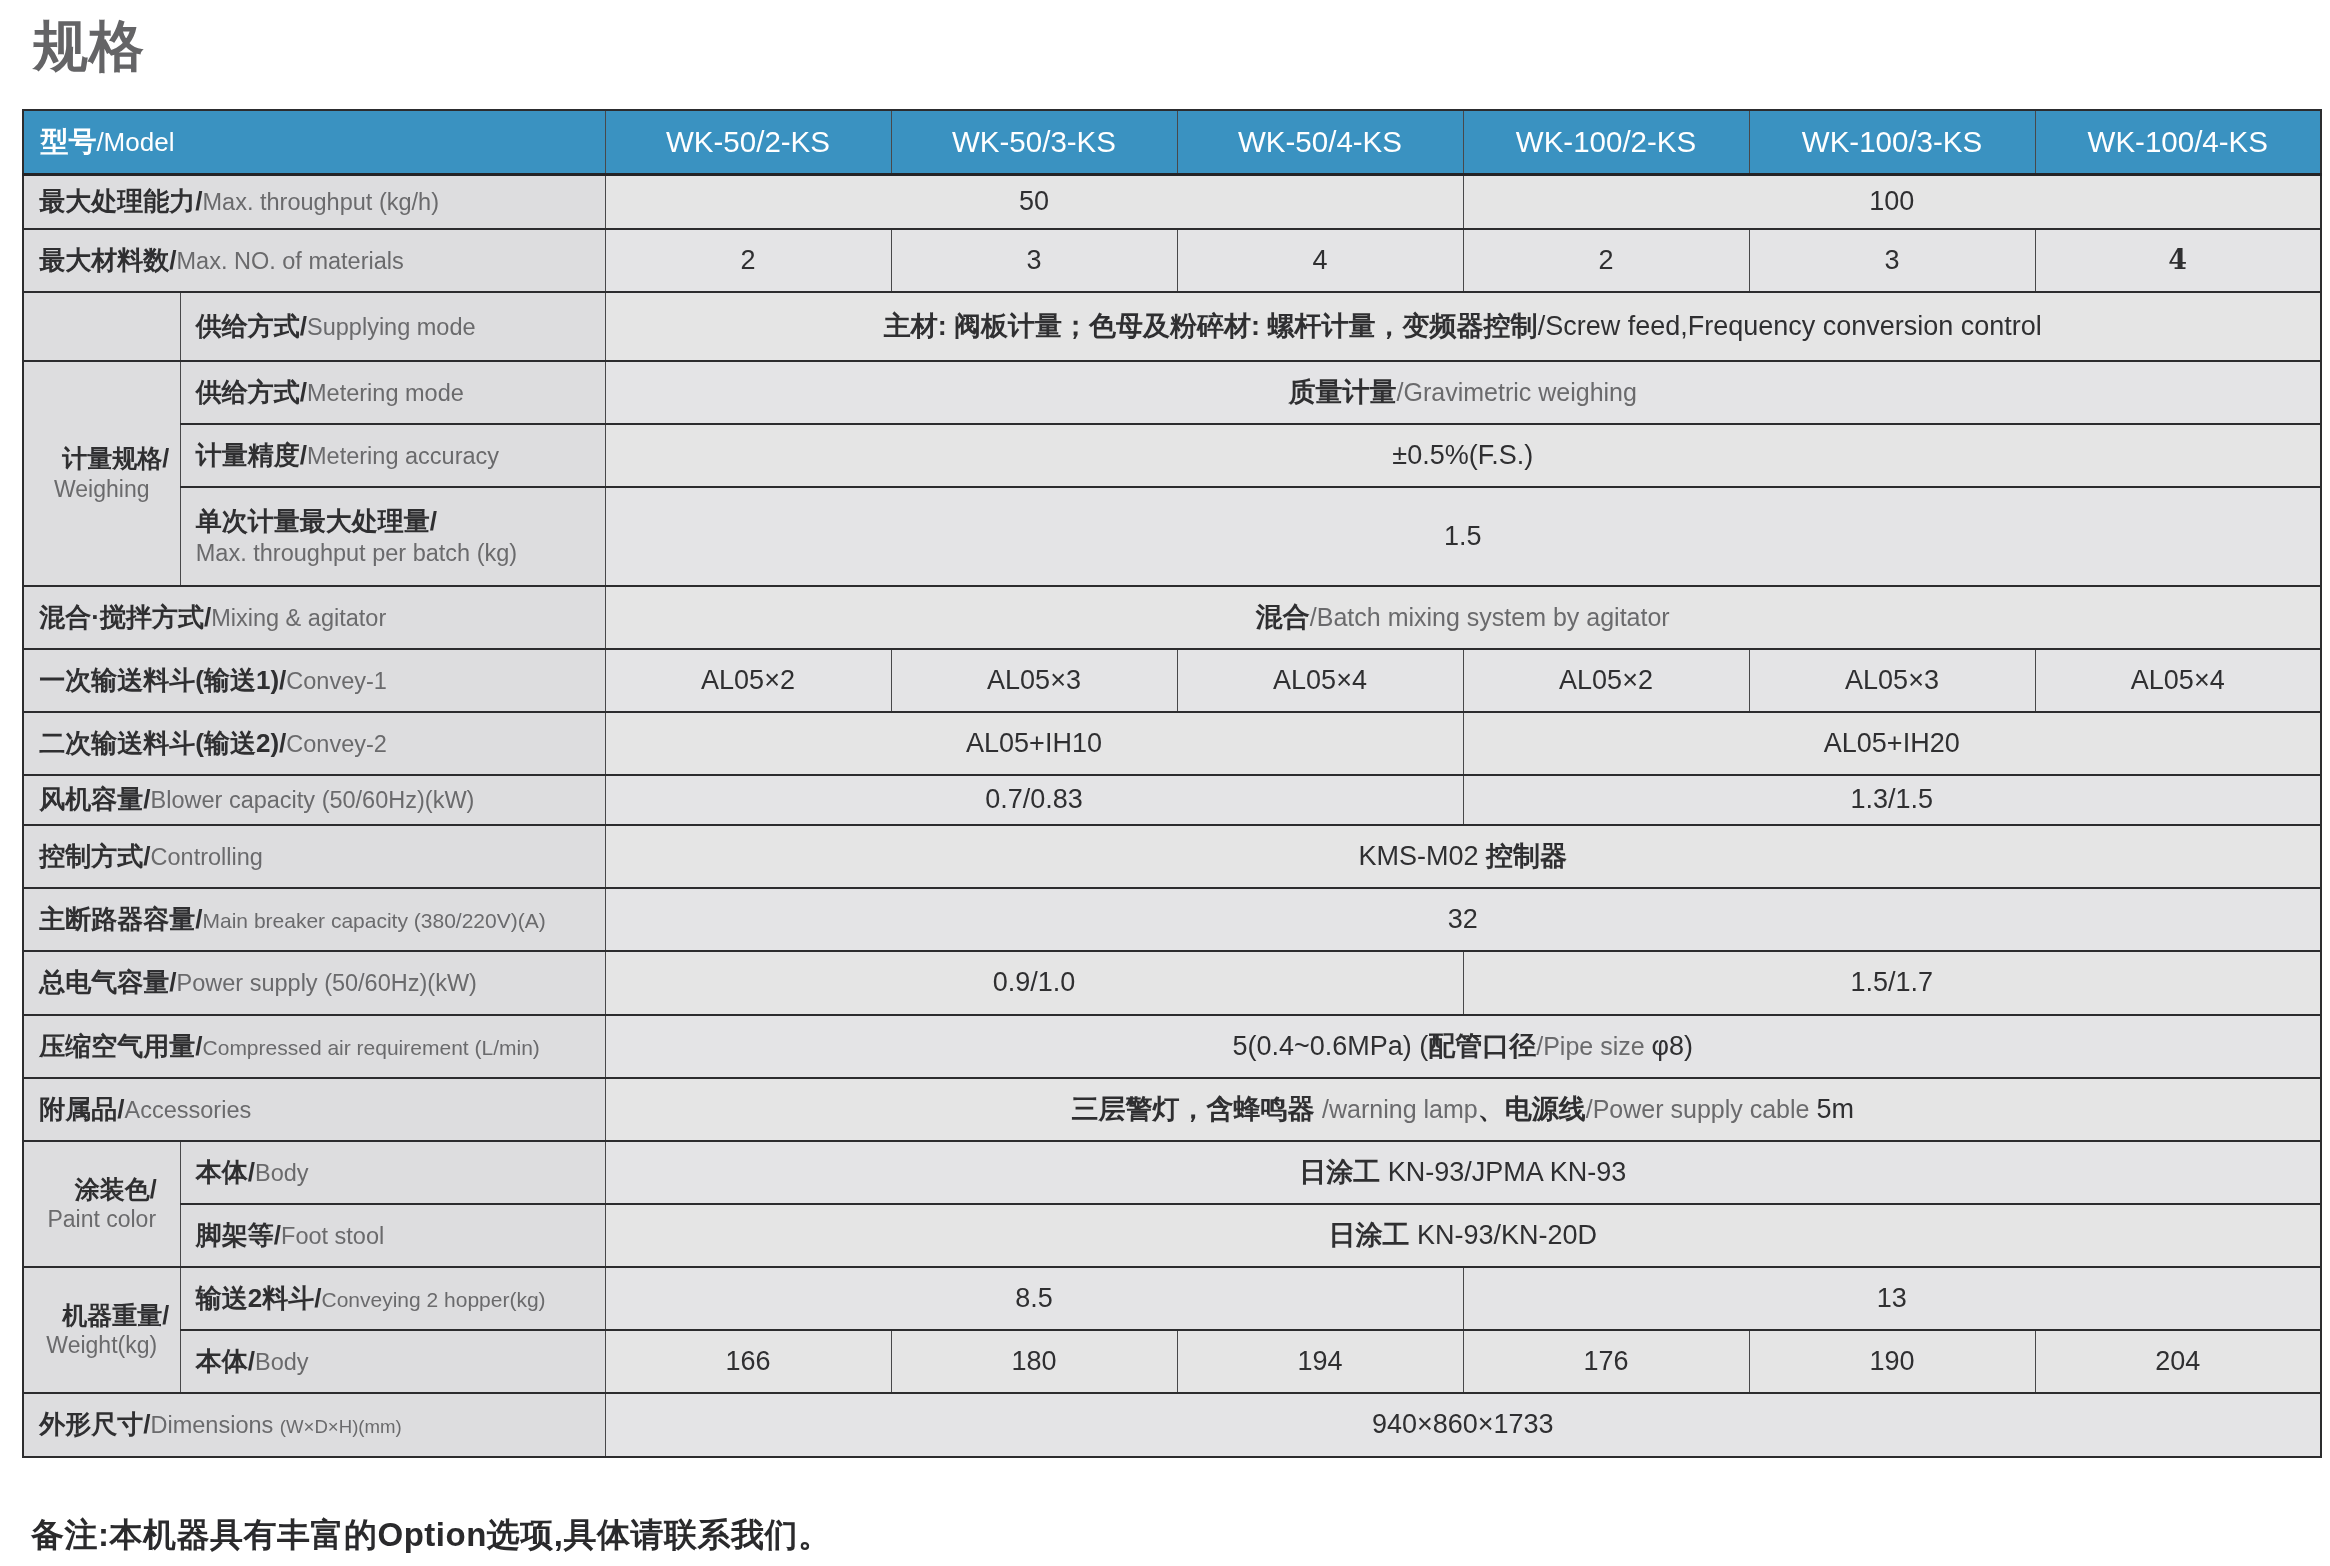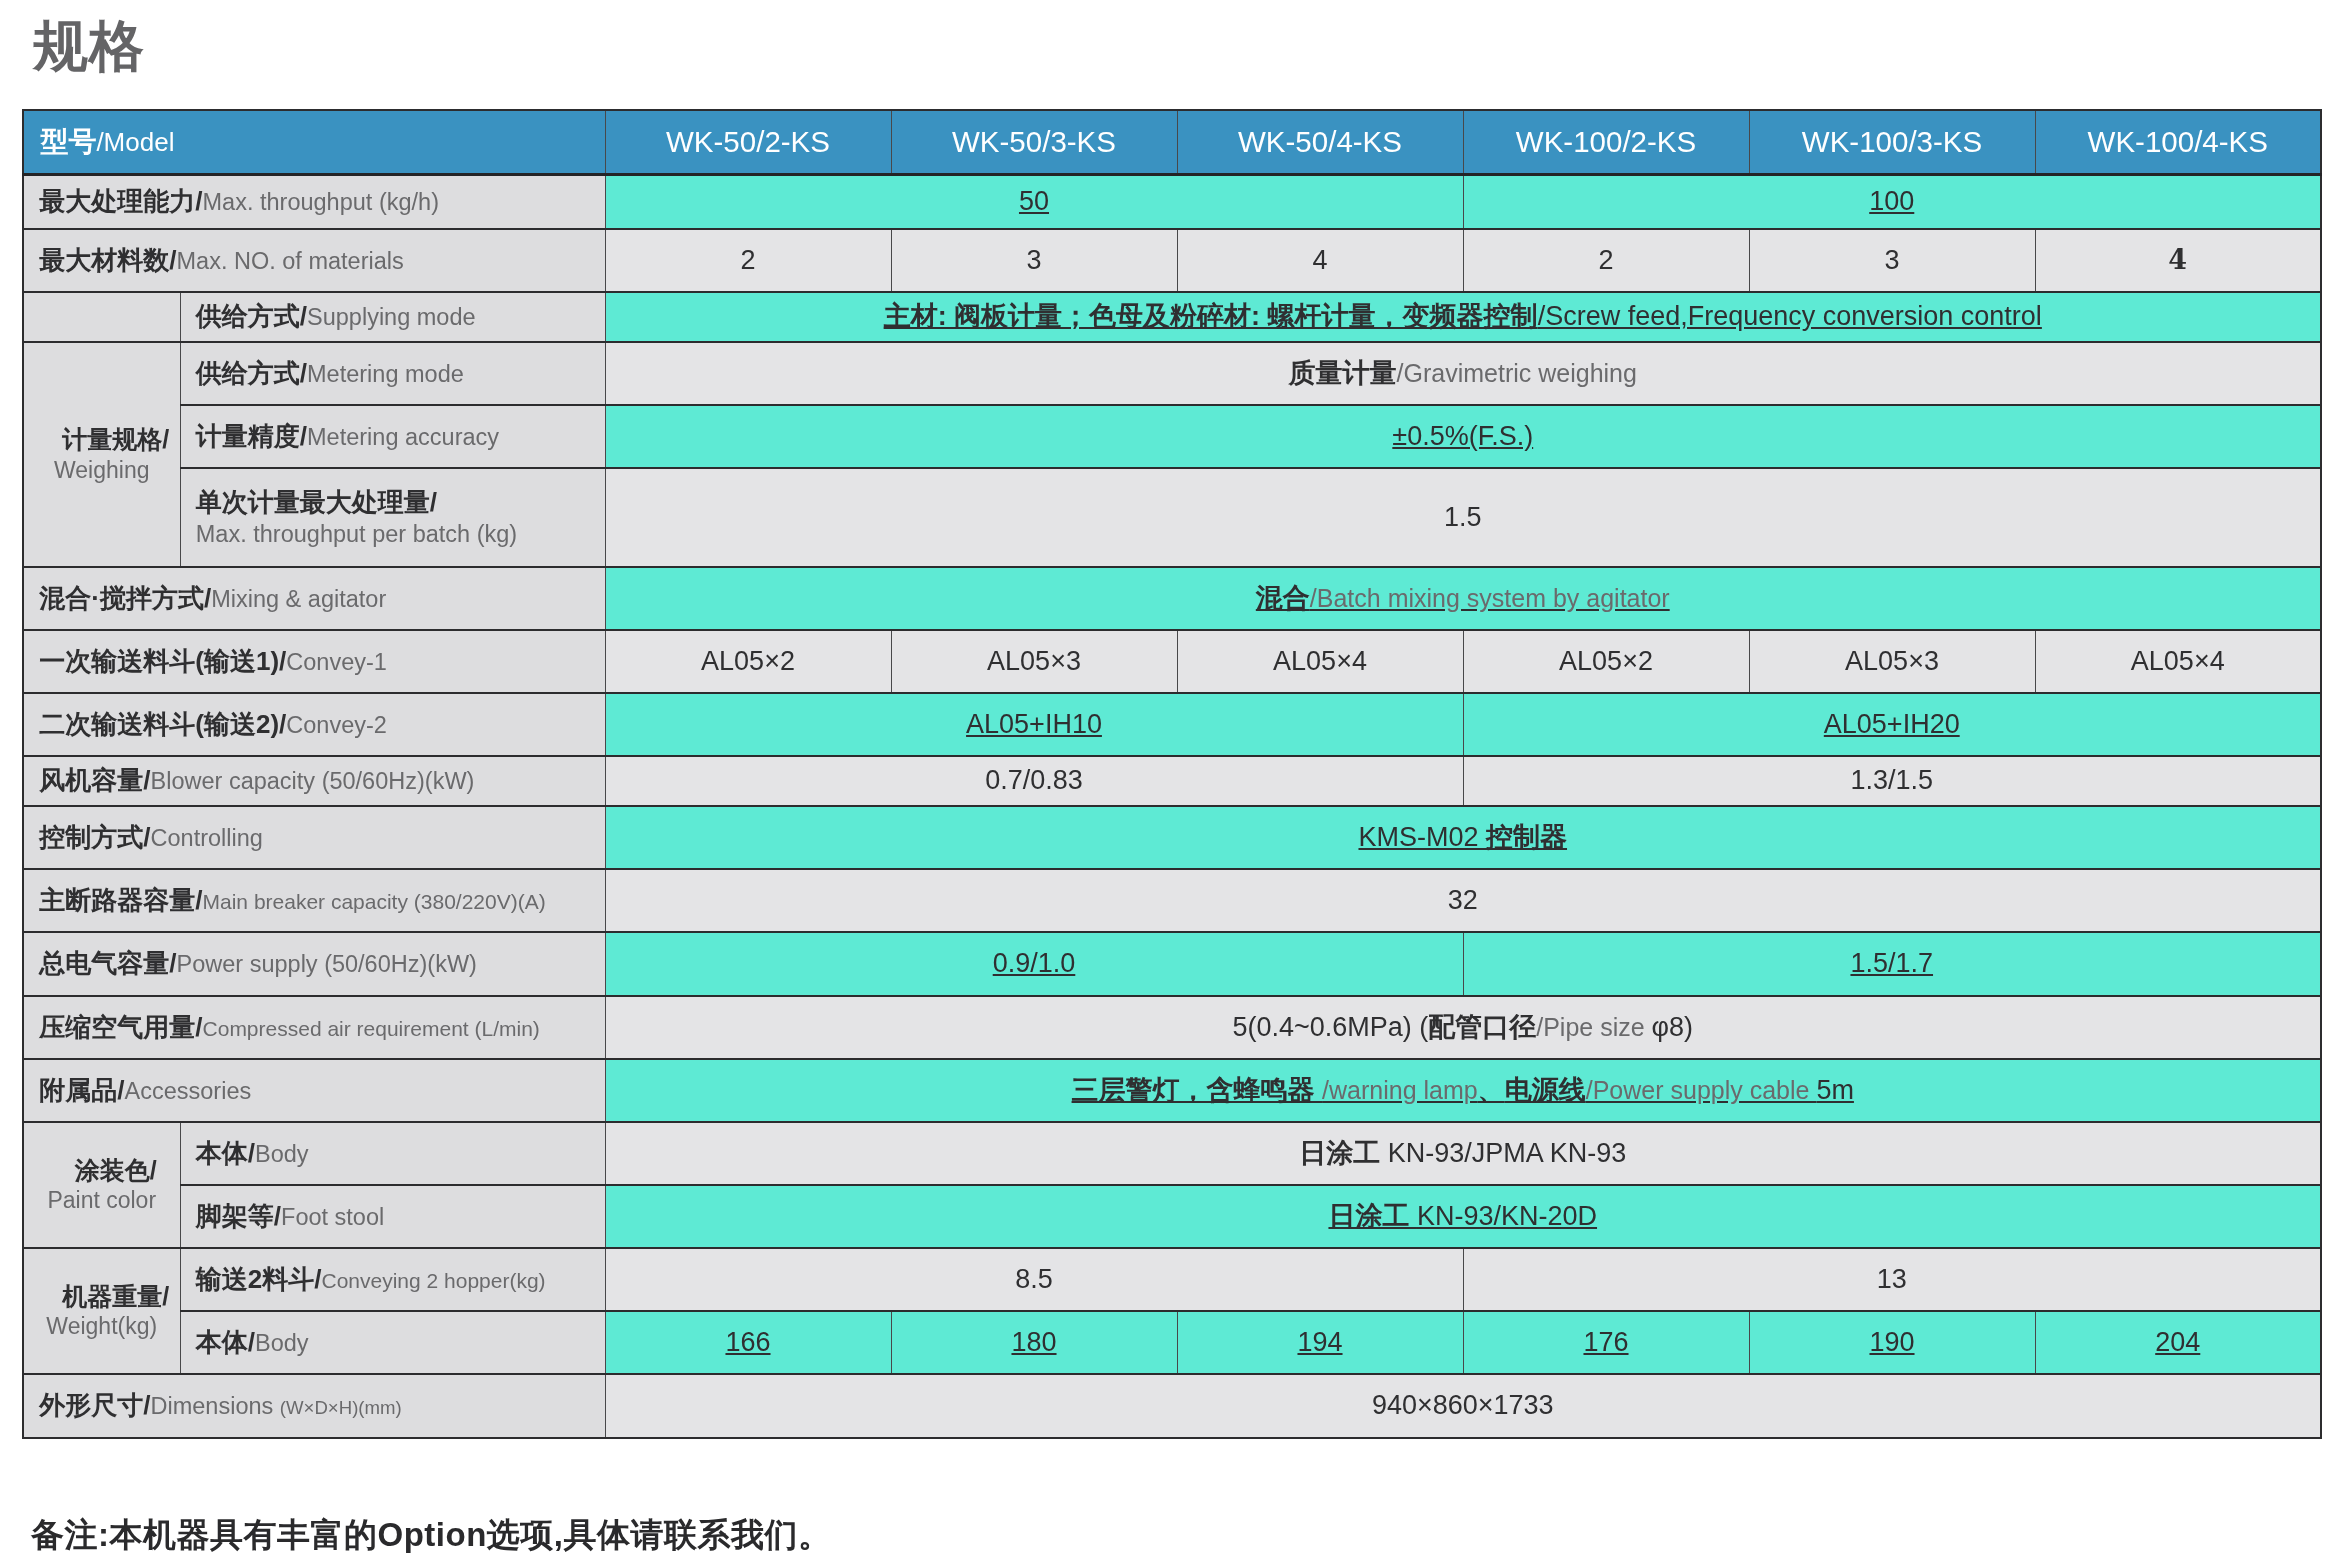--- a/index.html
+++ b/index.html
@@ -32,21 +32,21 @@
   td.label,td.group{background:#DDDDDF;}
   td.label{text-align:left;padding-left:15.3px;padding-right:4.4px;line-height:1.28;}
   td.group{text-align:center;line-height:1.3;}
   .lab-zh{font-size:26px;font-weight:bold;color:#2F2F31;}
   .lab-en{font-size:23.5px;color:#6A6A6C;}
   .lab-en.small{font-size:21px;}
   .lab-en.xsmall{font-size:18.6px;}
   .g-zh{font-size:25px;font-weight:bold;color:#2F2F31;display:block;padding-left:28px;}
   .g-en{font-size:23px;color:#6A6A6C;display:block;}
   td.val{font-size:27px;color:#2F2F31;text-align:center;line-height:1.25;padding:0 7.6px;}
-  td.bg-white{background:#5eead4;text-decoration:underline;}
+  td.bg-white{background:#e5e5e5;}
   td.bg-gray{background:#E4E4E6;}
   .p-zh{font-weight:bold;color:#2F2F31;}
   .p-en{color:#6A6A6C;font-size:25px;}
   .p-dark{color:#2F2F31;}
   .p-serifbold{color:#2F2F31;font-weight:bold;font-family:"DejaVu Serif","Liberation Serif",serif;}
   .note{
     position:absolute;left:31px;top:1513px;font-size:33px;font-weight:bold;
     color:#2A2A2C;letter-spacing:0.5px;
   }
 </style>
@@ -87,21 +87,21 @@
       </tr>
       <tr style="height: 63px;">
         <td class="label" colspan="2"><span class="lab-zh">最大材料数/</span><span class="lab-en">Max. NO. of materials</span></td>
         <td class="val bg-gray"><span class="p-dark">2</span></td>
         <td class="val bg-gray"><span class="p-dark">3</span></td>
         <td class="val bg-gray"><span class="p-dark">4</span></td>
         <td class="val bg-gray"><span class="p-dark">2</span></td>
         <td class="val bg-gray"><span class="p-dark">3</span></td>
         <td class="val bg-gray"><span class="p-serifbold">4</span></td>
       </tr>
-      <tr style="height: 50px;">
+      <tr style="height: 69px;">
         <td class="group"></td>
         <td class="label"><span class="lab-zh">供给方式/</span><span class="lab-en">Supplying mode</span></td>
         <td class="val bg-white" colspan="6"><span class="p-zh">主材: 阀板计量；色母及粉碎材: 螺杆计量，变频器控制</span><span class="p-dark">/Screw feed,Frequency conversion control</span></td>
       </tr>
       <tr style="height: 63px;">
         <td class="group" rowspan="3">
           <span class="g-zh">计量规格/</span>
           <span class="g-en">Weighing</span>
         </td>
         <td class="label"><span class="lab-zh">供给方式/</span><span class="lab-en">Metering mode</span></td>

